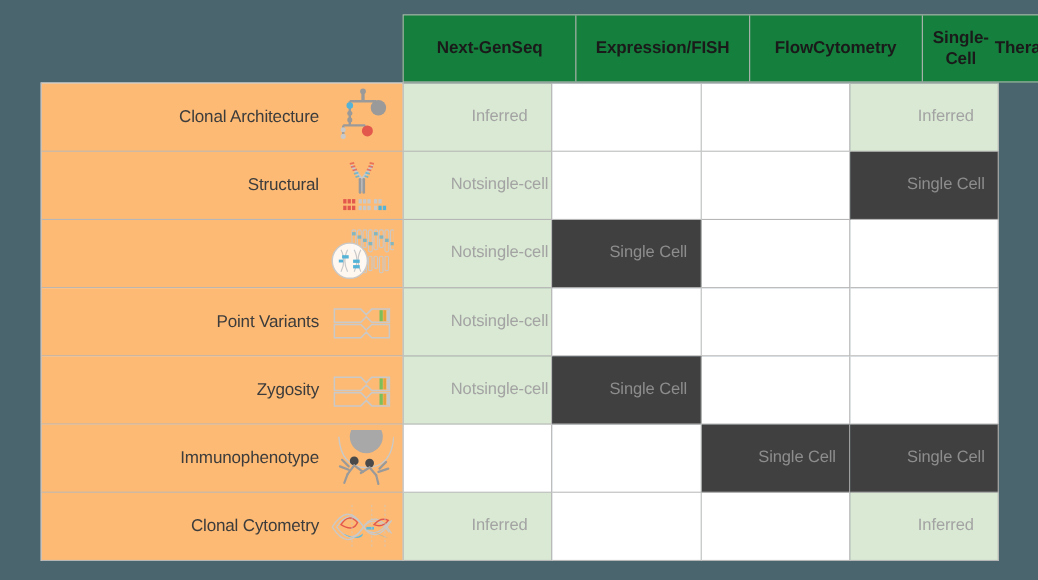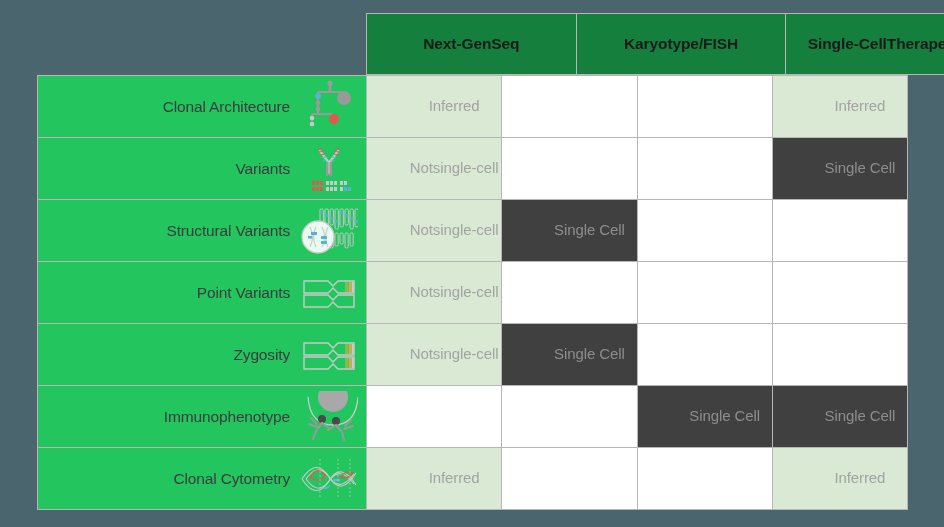--- a/index.html
+++ b/index.html
@@ -61,21 +61,21 @@
     background: #ffffff;
   }
   .label-cell {
     height: 62px;
     box-sizing: border-box;
     border-bottom: 1px solid #b6b6b6;
     display: flex;
     align-items: center;
     justify-content: flex-end;
     padding-right: 6px;
-    background: #22c55e;
+    background: #fdba74;
   }
   .label-text {
     font-size: 15.5px;
     color: #3c3c3c;
     text-align: right;
     line-height: 1.25;
     letter-spacing: -0.15px;
     padding-right: 8px;
   }
   .label-icon {
@@ -127,23 +127,28 @@
 
 <div id="root">
 
   <div class="header-row" id="header-row">
       <div class="header-cell">
         <span>Next-Gen</span>
         <br>
         <span>Seq</span>
       </div>
       <div class="header-cell">
-        <span>Karyotype/</span>
+        <span>Expression/</span>
         <br>
         <span>FISH</span>
+      </div>
+      <div class="header-cell">
+        <span>Flow</span>
+        <br>
+        <span>Cytometry</span>
       </div>
       <div class="header-cell">
         <span>Single-Cell</span>
         <br>
         <span>Therapeutic</span>
       </div>
     </div>
 
   <div class="label-col" id="label-col">
       <div class="label-cell">
@@ -160,21 +165,21 @@
         <circle cx="44" cy="18" r="7" fill="#9a9a9a"></circle>
         <circle cx="18" cy="23" r="2.3" fill="#9a9a9a"></circle>
         <circle cx="18" cy="29" r="2.3" fill="#9a9a9a"></circle>
         <circle cx="12" cy="38" r="2.3" fill="#c9c9c9"></circle>
         <circle cx="12" cy="44" r="2.3" fill="#c9c9c9"></circle>
         <circle cx="34" cy="39" r="5" fill="#e3584d"></circle>
       </svg>
         </div>
       </div>
       <div class="label-cell">
-        <div class="label-text"><span>Variants</span></div>
+        <div class="label-text"><span>Structural</span></div>
         <div class="label-icon">
           <svg width="58" height="52" viewBox="0 0 58 52">
         <g stroke="#c9c9c9" stroke-width="2.4" fill="none" stroke-linecap="round">
           <path d="M29 30 v-10"></path>
               <path d="M29 20 l-9 -12"></path>
               <path d="M29 20 l9 -12"></path>
         </g>
         <g stroke="#9a9a9a" stroke-width="2.4" fill="none" stroke-linecap="round">
           <path d="M27.3 32 v-12"></path>
               <path d="M30.7 32 v-12"></path>
@@ -209,21 +214,20 @@
               <rect x="30" y="44" width="3" height="4" fill="#c9c9c9"></rect>
               <rect x="34" y="44" width="3" height="4" fill="#c9c9c9"></rect>
           <rect x="40" y="44" width="3" height="4" fill="#c9c9c9"></rect>
               <rect x="44" y="44" width="3" height="4" fill="#54b3d6"></rect>
               <rect x="48" y="44" width="3" height="4" fill="#54b3d6"></rect>
         </g>
       </svg>
         </div>
       </div>
       <div class="label-cell">
-        <div class="label-text"><span>Structural Variants</span></div>
         <div class="label-icon">
           <svg width="58" height="52" viewBox="0 0 58 52">
         <rect x="20" y="4" width="3.4" height="20" rx="1.4" fill="none" stroke="#c9c9c9" stroke-width="1"></rect>
             <rect x="20" y="6" width="3.4" height="3" fill="#54b3d6" opacity="0.7"></rect>
             <rect x="25" y="4" width="3.4" height="18" rx="1.4" fill="none" stroke="#c9c9c9" stroke-width="1"></rect>
             <rect x="25" y="9" width="3.4" height="3" fill="#54b3d6" opacity="0.7"></rect>
             <rect x="30" y="4" width="3.4" height="16" rx="1.4" fill="none" stroke="#c9c9c9" stroke-width="1"></rect>
             <rect x="30" y="12" width="3.4" height="3" fill="#54b3d6" opacity="0.7"></rect>
             <rect x="35" y="4" width="3.4" height="20" rx="1.4" fill="none" stroke="#c9c9c9" stroke-width="1"></rect>
             <rect x="35" y="15" width="3.4" height="3" fill="#54b3d6" opacity="0.7"></rect>

